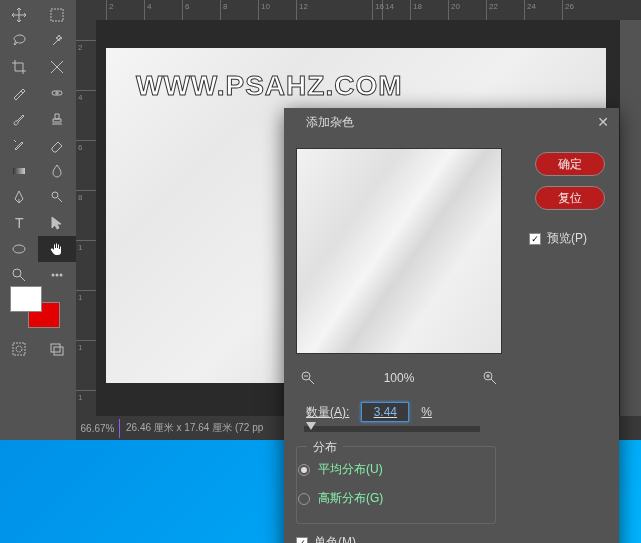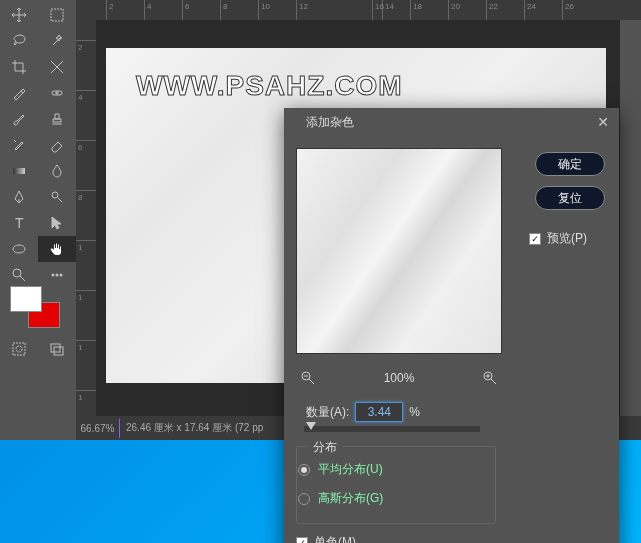--- a/index.html
+++ b/index.html
@@ -24,26 +24,26 @@
 .canvas-text{position:absolute;left:30px;top:22px;font-family:Impact,Arial;font-size:28px;font-weight:bold;color:#fff;-webkit-text-stroke:1px #333;letter-spacing:1px;}
 .status-bar{position:absolute;left:76px;bottom:0;right:0;height:24px;background:#3a3a3a;display:flex;align-items:center;color:#aaa;font-size:10px;}
 .zoom-pct{width:44px;text-align:center;border-right:1px solid #8b5cf6;padding:4px 0;}
 .doc-info{padding-left:6px;}
 .dialog{position:absolute;left:284px;top:108px;width:335px;height:460px;background:#535353;box-shadow:0 4px 20px rgba(0,0,0,.6);z-index:100;}
 .dialog-title{height:28px;background:#535353;display:flex;align-items:center;padding:0 22px;color:#ddd;font-size:12px;}
 .dialog-close{position:absolute;right:6px;top:4px;width:20px;height:20px;color:#ccc;cursor:pointer;display:flex;align-items:center;justify-content:center;font-size:14px;}
 .dialog-body{padding:12px;position:relative;}
 .preview-box{position:absolute;left:12px;top:12px;width:206px;height:206px;background:linear-gradient(125deg,#f2f2f2 0%,#e0e0e0 30%,#f5f5f5 45%,#d8d8d8 55%,#f0f0f0 70%,#e5e5e5 100%);border:1px solid #333;}
 .dlg-buttons{position:absolute;right:14px;top:16px;display:flex;flex-direction:column;gap:10px;}
-.dlg-btn{width:70px;height:24px;border-radius:12px;background:#0f172a;border:1px solid #888;color:#eee;font-size:12px;cursor:pointer;display:flex;align-items:center;justify-content:center;}
+.dlg-btn{width:70px;height:24px;border-radius:12px;background:#b91c1c;border:1px solid #888;color:#eee;font-size:12px;cursor:pointer;display:flex;align-items:center;justify-content:center;}
 .preview-check{position:absolute;right:32px;top:94px;display:flex;align-items:center;gap:6px;color:#ddd;font-size:12px;}
 .check-box{width:12px;height:12px;background:#fff;border:1px solid #888;display:flex;align-items:center;justify-content:center;font-size:9px;color:#000;}
 .zoom-ctrl{position:absolute;left:12px;top:228px;width:206px;height:28px;display:flex;align-items:center;justify-content:space-between;color:#ddd;font-size:12px;}
 .zoom-icon{width:24px;height:24px;display:flex;align-items:center;justify-content:center;cursor:pointer;}
-.amount-row{position:absolute;left:22px;top:266px;display:flex;align-items:center;gap:6px;color:#ddd;font-size:12px;}
+.amount-row{position:absolute;left:22px;top:266px;display:flex;align-items:center;gap:12px;color:#ddd;font-size:12px;text-decoration:underline;}
 .amount-input{width:48px;height:20px;background:#3a3a3a;border:1px solid #4a90d9;color:#7fb8f0;text-align:center;font-size:12px;box-shadow:0 0 3px #4a90d9;}
 .slider{position:absolute;left:20px;top:290px;width:176px;height:6px;background:#3a3a3a;}
 .slider-thumb{position:absolute;left:2px;top:-4px;width:0;height:0;border-left:5px solid transparent;border-right:5px solid transparent;border-top:8px solid #ccc;}
 .group-box{position:absolute;left:12px;top:310px;width:200px;height:78px;border:1px solid #666;border-radius:3px;padding:8px 1px;}
 .group-title{position:absolute;top:-8px;left:10px;background:#535353;padding:0 6px;color:#ddd;font-size:12px;}
 .radio-row{display:flex;align-items:center;gap:8px;color:#86efac;font-size:12px;margin-top:6px;}
 .radio{width:12px;height:12px;border-radius:50%;border:1px solid #999;display:flex;align-items:center;justify-content:center;}
 .radio.checked::after{content:"";width:6px;height:6px;border-radius:50%;background:#ddd;}
 .mono-row{position:absolute;left:12px;top:398px;display:flex;align-items:center;gap:6px;color:#ddd;font-size:12px;}
 </style>

